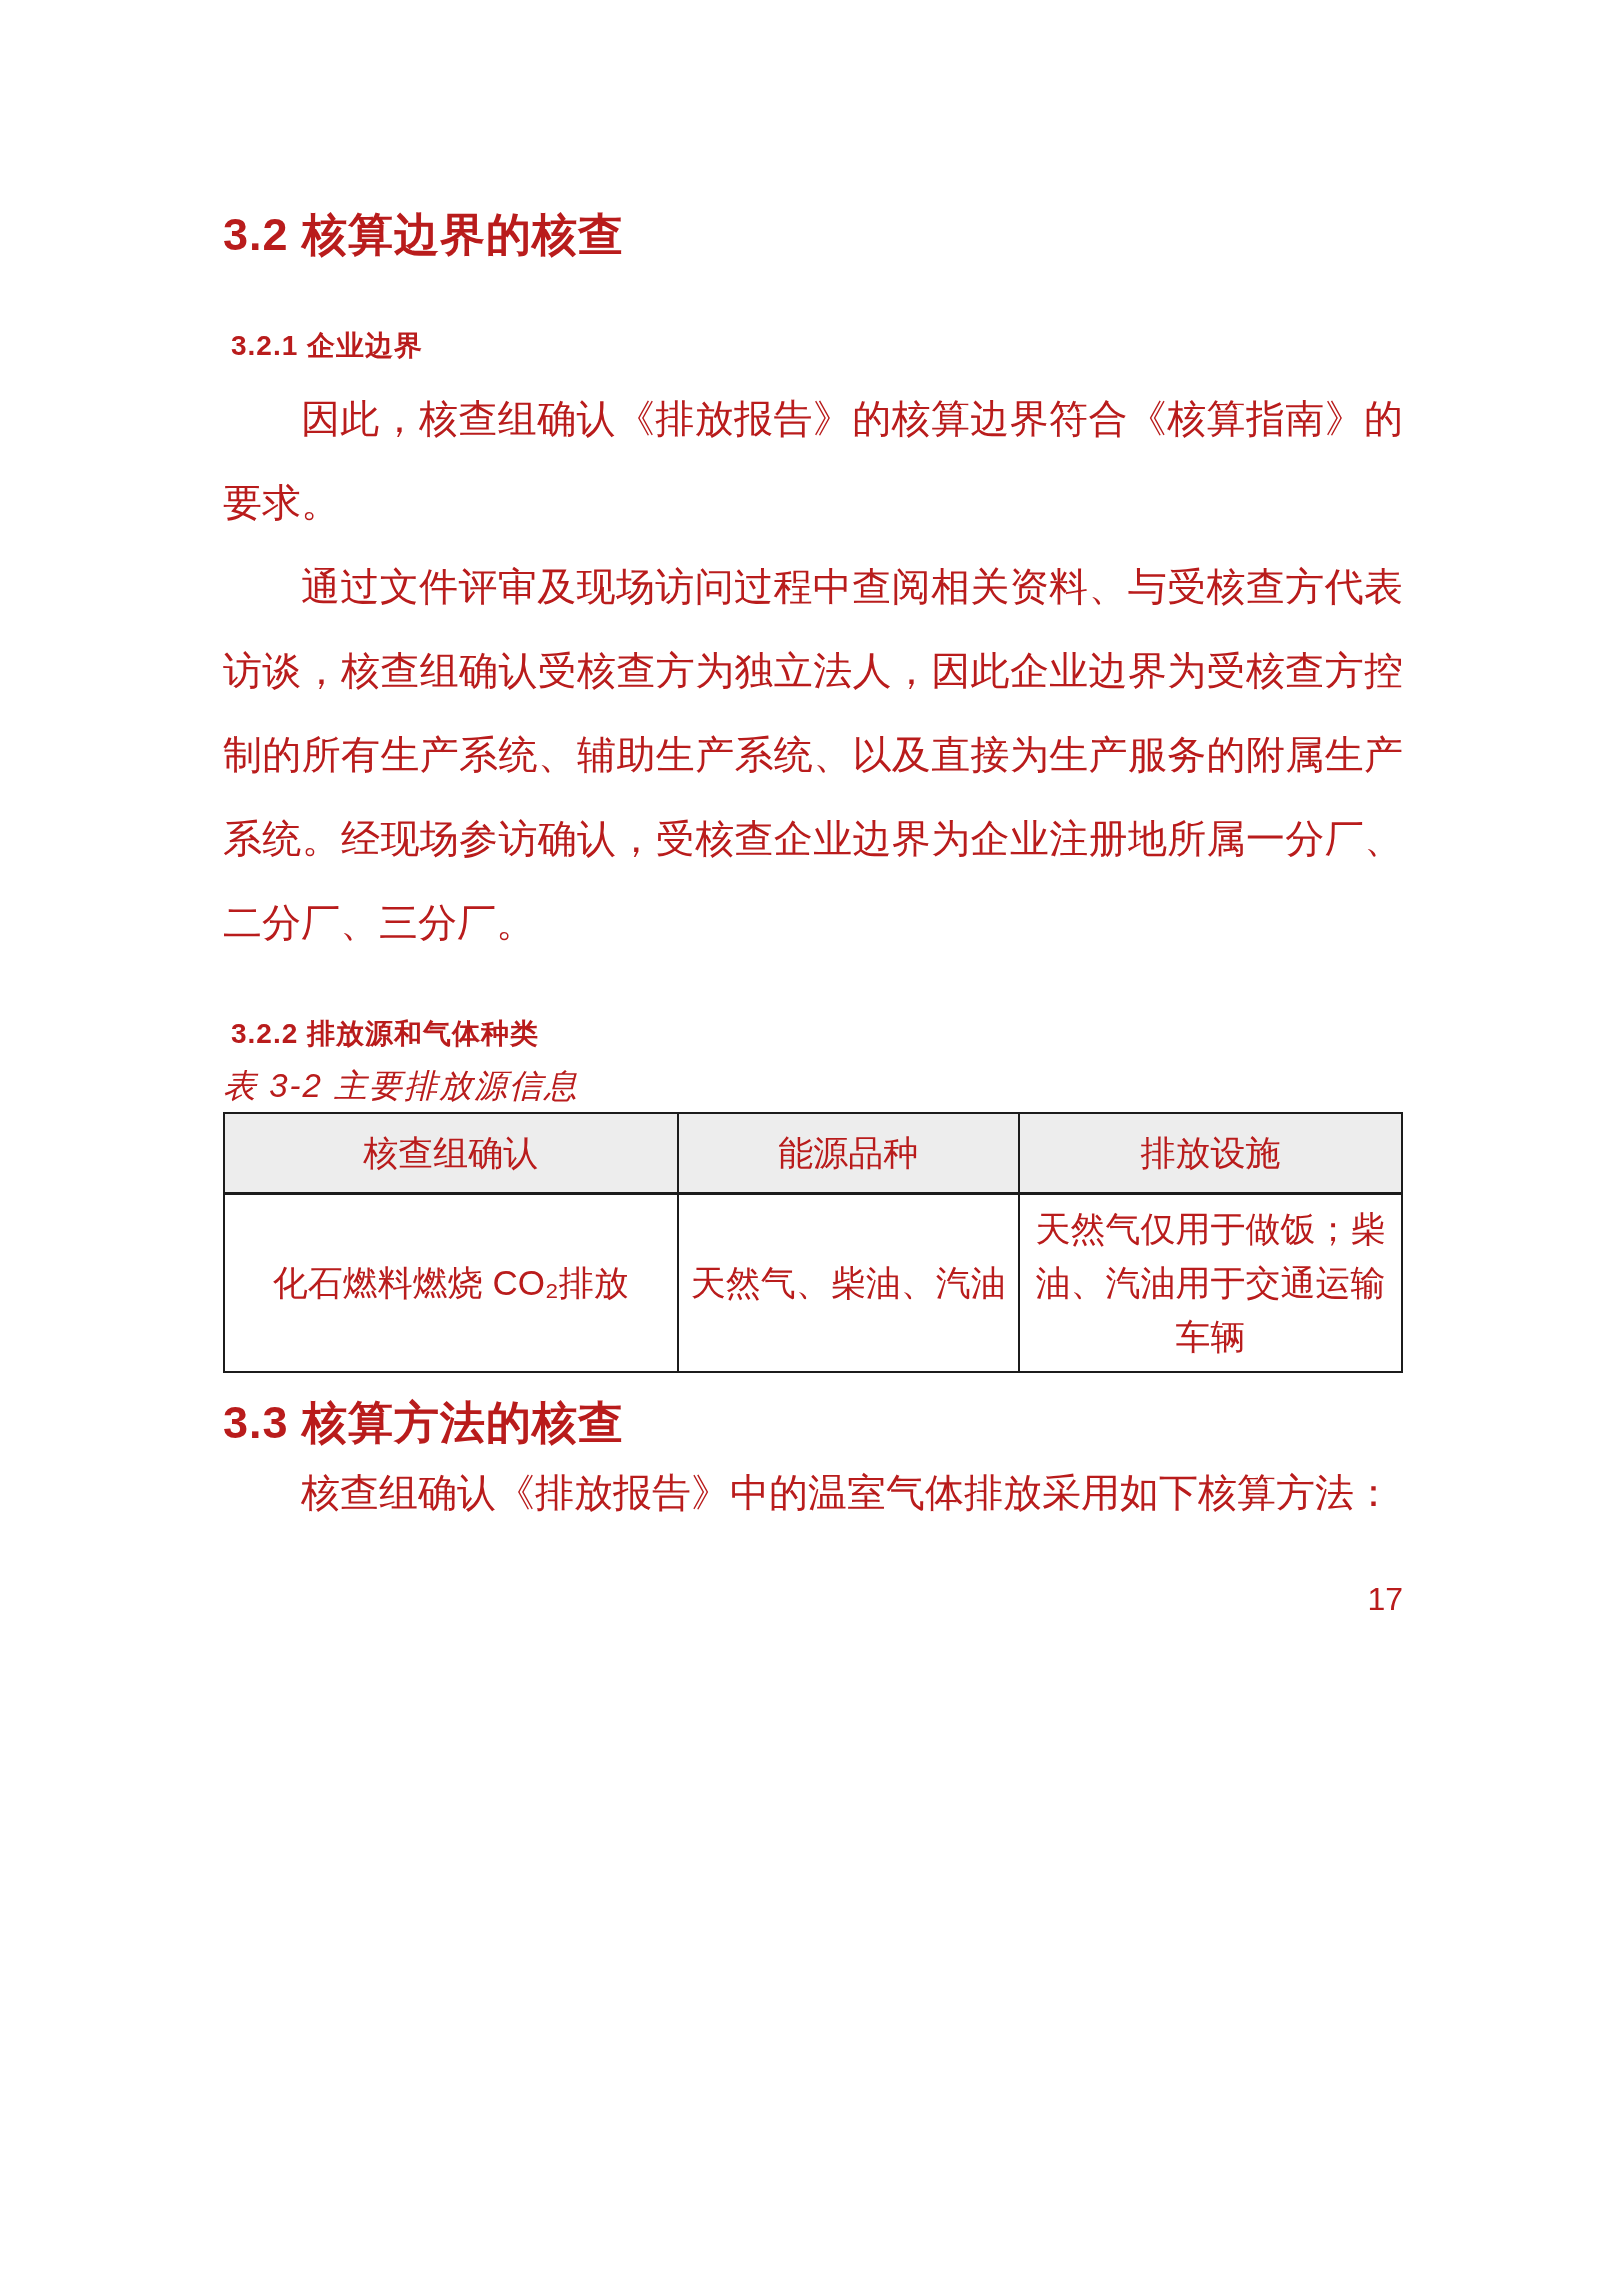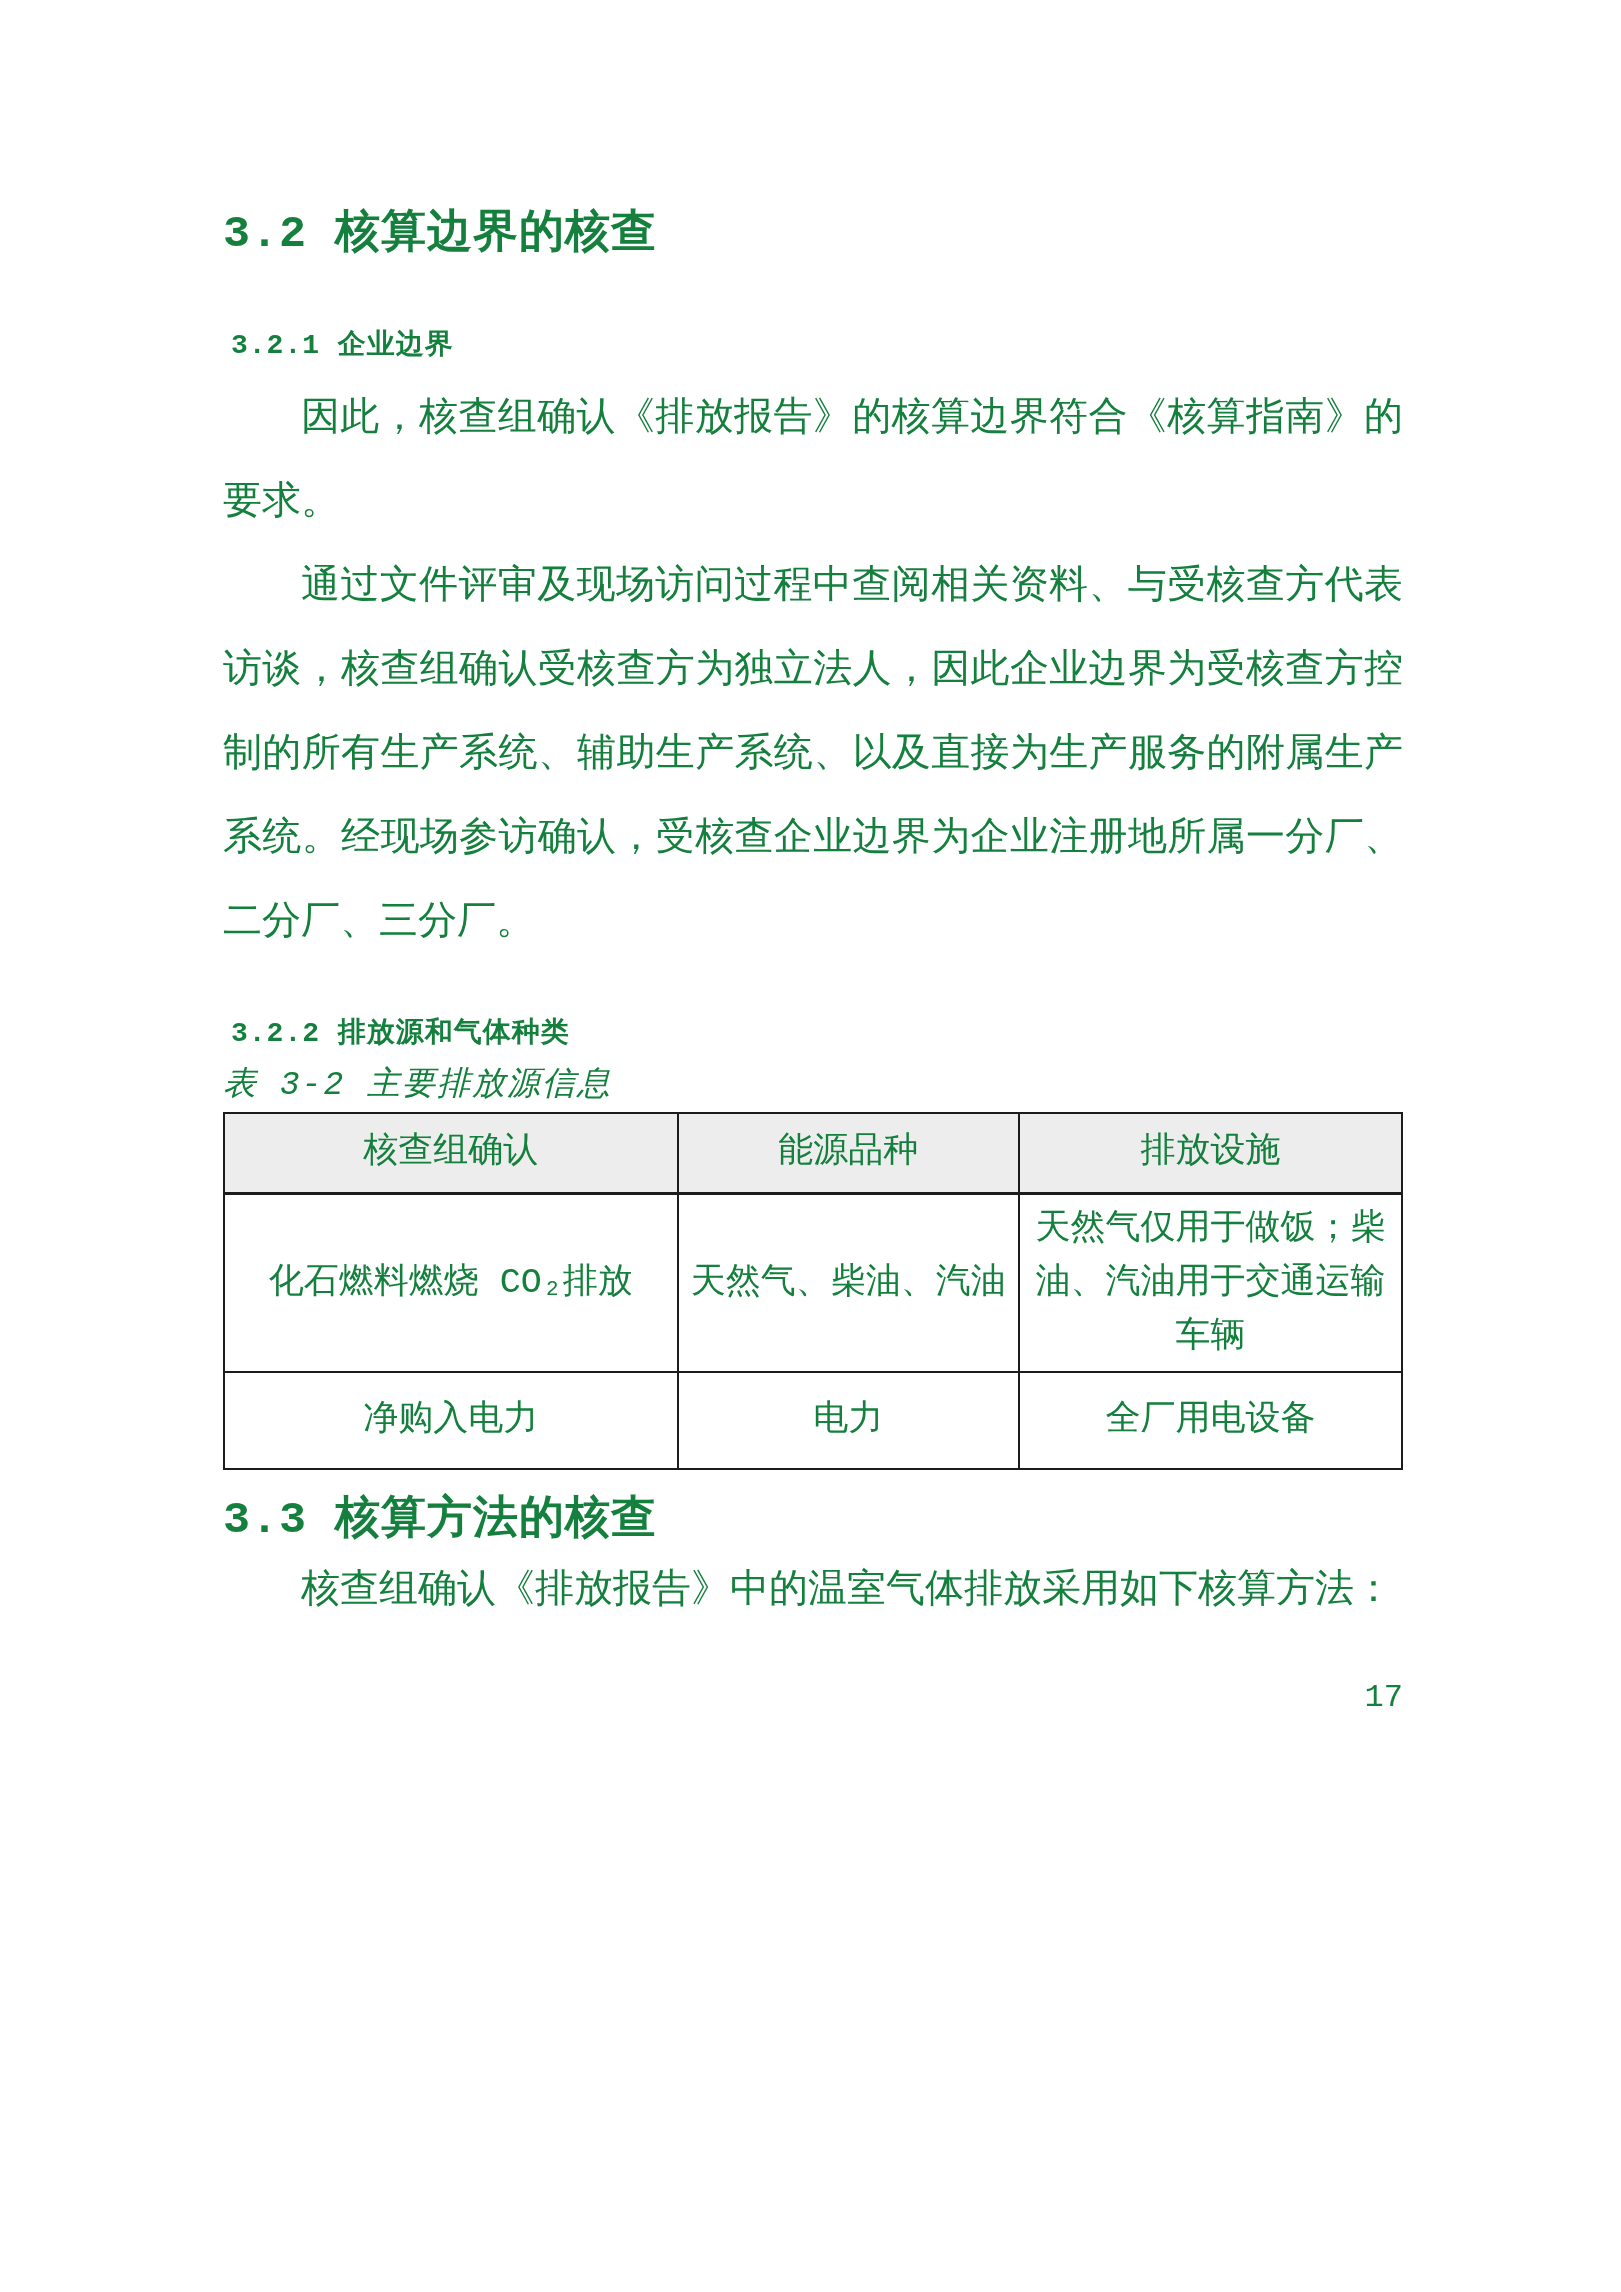--- a/index.html
+++ b/index.html
@@ -4,22 +4,22 @@
 <style>
   html, body { margin: 0; padding: 0; background: #ffffff; }
   .page {
     position: relative;
     width: 1621px;
     height: 2293px;
     margin: 0 auto;
     background: #ffffff;
     box-sizing: border-box;
     padding: 206px 218px 0 223px;
-    font-family: Liberation Mono, monospace;
-    color: #15803d;
+    font-family: Liberation Sans, sans-serif;
+    color: #b91c1c;
     overflow: hidden;
   }
   .h-major {
     font-size: 45px;
     line-height: 57px;
     font-weight: bold;
     margin: 0;
     letter-spacing: 1px;
   }
   .h-minor {
@@ -117,25 +117,20 @@
         <th>能源品种</th>
         <th>排放设施</th>
       </tr>
     </thead>
     <tbody>
       <tr>
         <td>化石燃料燃烧 CO₂排放</td>
         <td>天然气、柴油、汽油</td>
         <td>天然气仅用于做饭；柴油、汽油用于交通运输车辆</td>
       </tr>
-      <tr class="row-last">
-        <td>净购入电力</td>
-        <td>电力</td>
-        <td>全厂用电设备</td>
-      </tr>
     </tbody>
   </table>
 
 
   <h2 class="h-major h-33">3.3 核算方法的核查</h2>
 
   <p class="body p5">核查组确认《排放报告》中的温室气体排放采用如下核算方法：</p>
 
   <div class="pageno">17</div>
 

